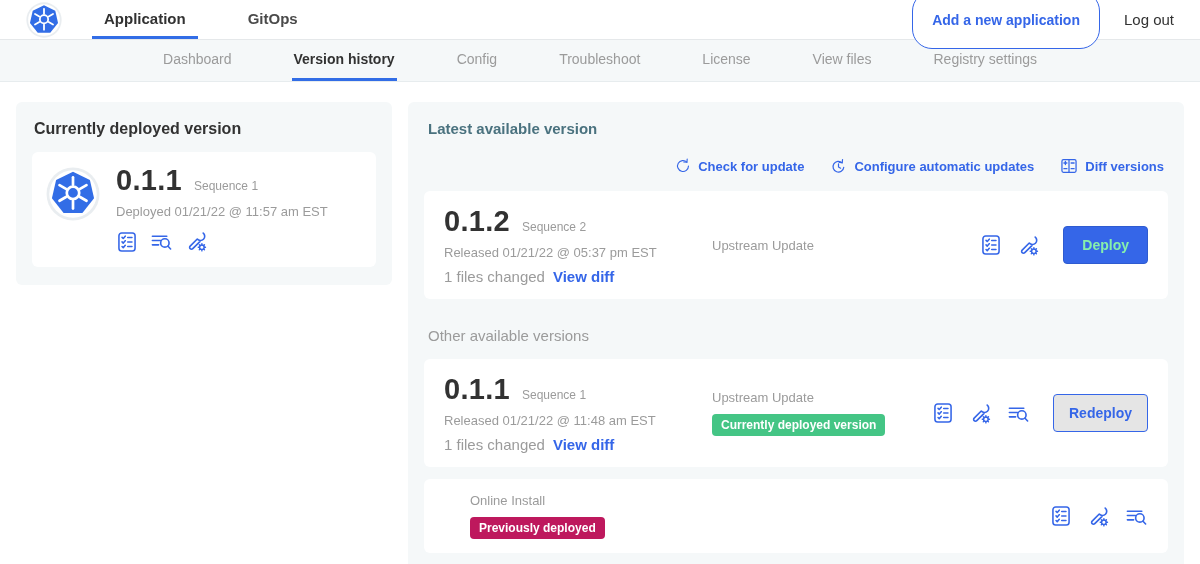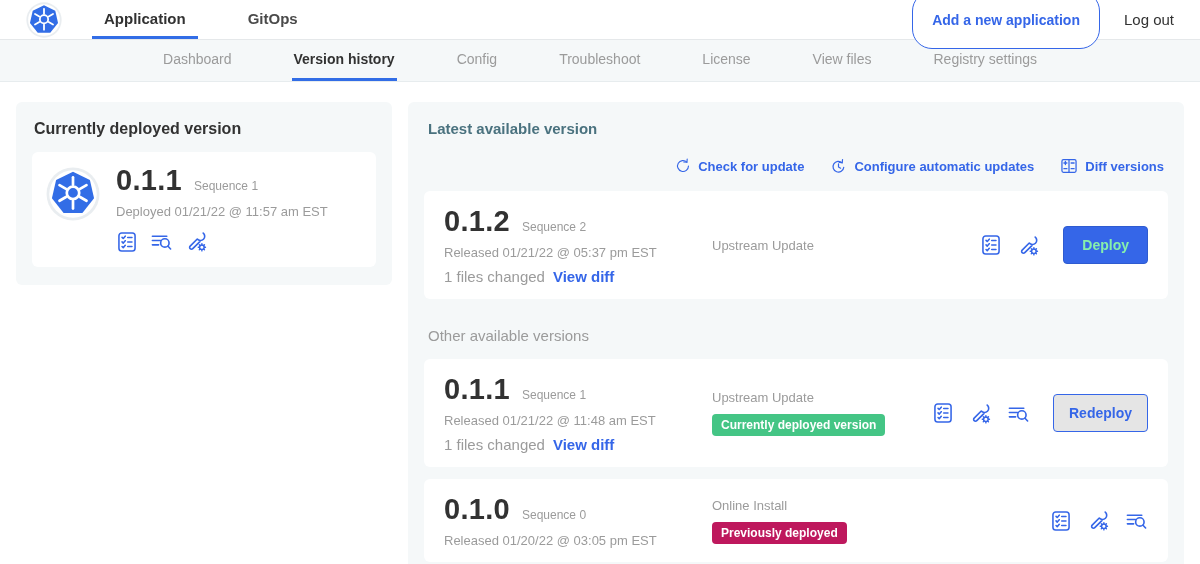--- a/index.html
+++ b/index.html
@@ -283,27 +283,20 @@
             <use href="#icon-wrench"></use>
           </svg>
         <svg class="icon icon-btn" width="23" height="23">
             <use href="#icon-logs"></use>
           </svg>
         <button class="btn-outline">Redeploy</button>
       </div>
     </div>
 
     <div class="version-card card-gap">
-      <div class="v-info">
-        <div class="version-line">
-          <span class="v-num-big">0.1.0</span>
-          <span class="v-seq">Sequence 0</span>
-        </div>
-        <div class="muted-line">Released 01/20/22 @ 03:05 pm EST</div>
-      </div>
       <div class="v-status">
         <div class="v-source">Online Install</div>
         <span class="badge gray">Previously deployed</span>
       </div>
       <div class="v-actions">
         <svg class="icon icon-btn" width="22" height="22">
             <use href="#icon-checklist"></use>
           </svg>
         <svg class="icon icon-btn" width="23" height="23">
             <use href="#icon-wrench"></use>

